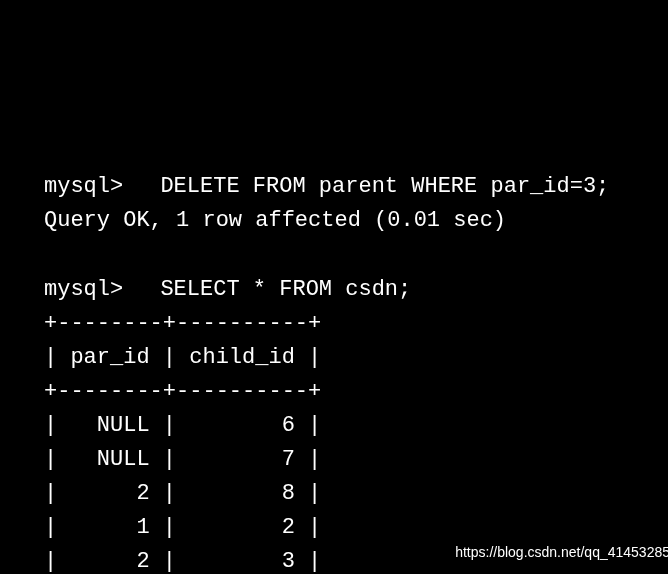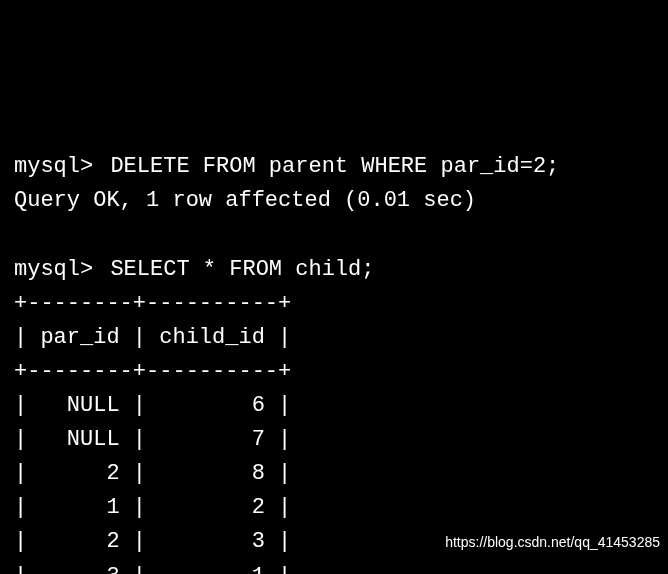--- a/index.html
+++ b/index.html
@@ -1,16 +1,16 @@
 <!DOCTYPE html>
 <html><head>
   <meta charset="utf-8">
   <style>
     * {
-      margin: 2px;
+      margin: 12px;
       padding: 0;
       box-sizing: border-box;
     }
     body {
       background: #000000;
       color: #ffffff;
       font-family: 'Consolas', 'Monaco', 'Courier New', monospace;
       font-size: 22px;
       line-height: 1.55;
       padding: 10px 8px;
@@ -30,24 +30,24 @@
       color: #ffffff;
       font-family: Arial, sans-serif;
       white-space: nowrap;
     }
   </style>
 </head>
 <body>
 
 
 
-<span class="prompt">mysql&gt; </span><span>DELETE FROM parent WHERE par_id=2;</span>
+<span class="prompt">mysql&gt; </span><span>DELETE FROM parent WHERE par_id=3;</span>
 <span>Query OK, 1 row affected (0.01 sec)</span>
 <span></span>
-<span class="prompt">mysql&gt; </span><span>SELECT * FROM child;</span>
+<span class="prompt">mysql&gt; </span><span>SELECT * FROM csdn;</span>
 <span>+--------+----------+</span>
 <span>| par_id | child_id |</span>
 <span>+--------+----------+</span>
 <span>|   NULL |        6 |</span>
 <span>|   NULL |        7 |</span>
 <span>|      2 |        8 |</span>
 <span>|      1 |        2 |</span>
 <span>|      2 |        3 |</span>
 <span>|      3 |        1 |</span>
 

